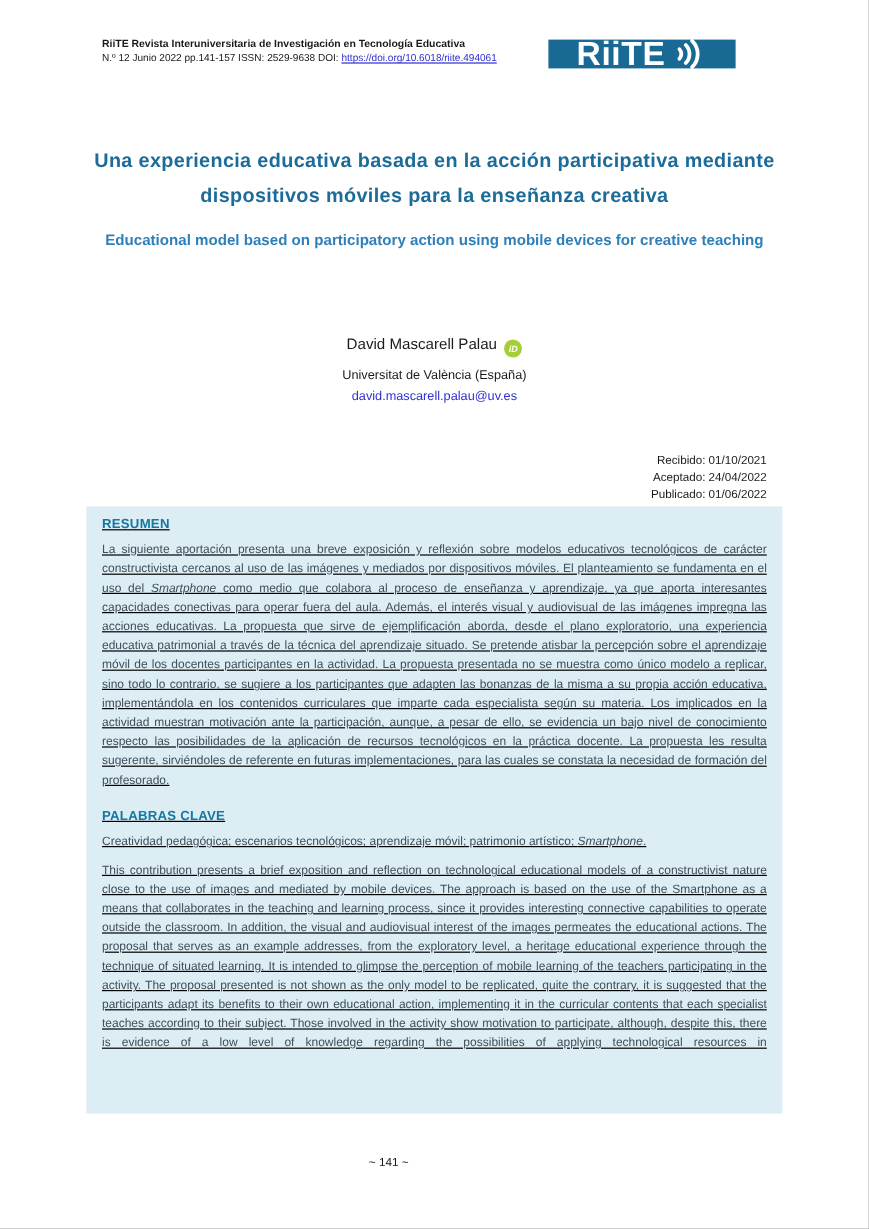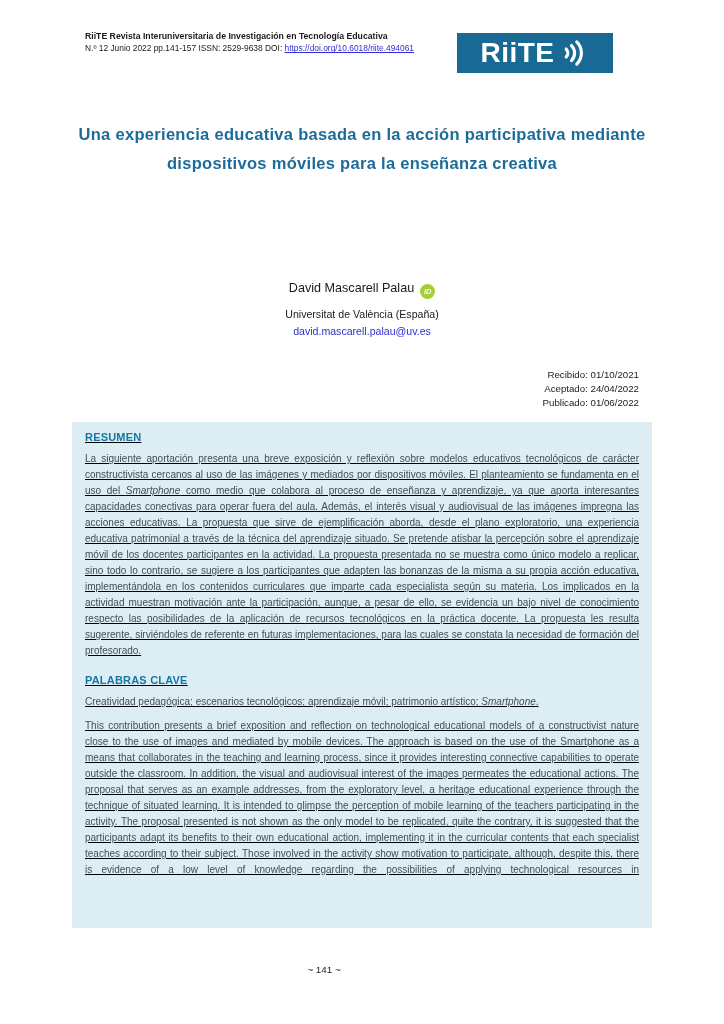--- a/index.html
+++ b/index.html
@@ -12,21 +12,21 @@
     overflow:hidden;
   }
 
   
   .header { position:absolute; top:31px; left:85px; width:390px; color:#1a1a1a; }
   .header-line1 { font-size:8.7px; font-weight:bold; line-height:1.3; }
   .header-line2 { font-size:8.4px; margin-top:1px; line-height:1.3; }
   .doi-link { color:#2f2fd3; text-decoration:underline; cursor:pointer; }
 
   .logo {
-    position:absolute; left:457px; top:33px; width:156px; height:40px;
+    position:absolute; left:457px; top:33px; width:156px; height:24px;
     background:#186a94; display:flex; align-items:center; justify-content:center; gap:5px;
   }
   .logo-text { color:#ffffff; font-weight:bold; font-size:28px; letter-spacing:0.5px; line-height:1; }
   .sound-icon { display:block; }
 
   
   .title-block { position:absolute; top:120px; left:52px; width:620px; text-align:center; }
   .title-es { font-size:16.5px; font-weight:bold; color:#1d6b99; line-height:1.78; letter-spacing:0.3px; }
   .title-en { margin-top:12px; font-size:12.6px; font-weight:bold; color:#2f80b9; line-height:1.5; }
 
@@ -37,21 +37,21 @@
     display:inline-block; width:15px; height:15px; border-radius:50%;
     background:#a6ce39; color:#ffffff; font-size:7.5px; font-weight:bold;
     text-align:center; line-height:15px; vertical-align:-2px; margin-left:6px;
     font-style:italic; cursor:pointer;
   }
   .affiliation { margin-top:9px; font-size:10.6px; }
   .email { margin-top:5px; font-size:10.6px; }
   .email a { color:#2f2fd3; cursor:pointer; }
 
   
-  .dates { position:absolute; top:368px; right:85px; text-align:right; font-size:9.7px; color:#1a1a1a; line-height:1.45; }
+  .dates { position:absolute; top:378px; right:85px; text-align:right; font-size:9.7px; color:#1a1a1a; line-height:1.45; }
 
   
   .abs-box {
     position:absolute; top:422px; left:72px; width:580px; height:506px;
     background:#ddedf4; box-sizing:border-box; padding:9px 13px 14px 13px;
     overflow:hidden;
     text-decoration:underline;
   }
   .sec-heading { font-size:11px; font-weight:bold; color:#1577a2; letter-spacing:0.2px; }
   .body-text {
@@ -83,20 +83,21 @@
     <span class="logo-text">RiiTE</span>
     <svg class="sound-icon" width="30" height="32" viewBox="0 0 34 32">
       <path d="M7 11.5 a6.5 6.5 0 0 1 0 9" stroke="#ffffff" stroke-width="3.6" fill="none" stroke-linecap="round"></path>
       <path d="M13 7.5 a12 12 0 0 1 0 17" stroke="#ffffff" stroke-width="3.6" fill="none" stroke-linecap="round"></path>
       <path d="M19 3.5 a17.5 17.5 0 0 1 0 25" stroke="#ffffff" stroke-width="3.6" fill="none" stroke-linecap="round"></path>
     </svg>
   </div>
 
   <div class="title-block">
     <div class="title-es">Una experiencia educativa basada en la acción participativa mediante dispositivos móviles para la enseñanza creativa</div>
+    <div class="title-en">Educational model based on participatory action using mobile devices for creative teaching</div>
   </div>
 
   <div class="author-block">
     <div>
       <span class="author-name">David Mascarell Palau</span><span class="orcid">iD</span>
     </div>
     <div class="affiliation">Universitat de València (España)</div>
     <div class="email">
       <a>david.mascarell.palau@uv.es</a>
     </div>

